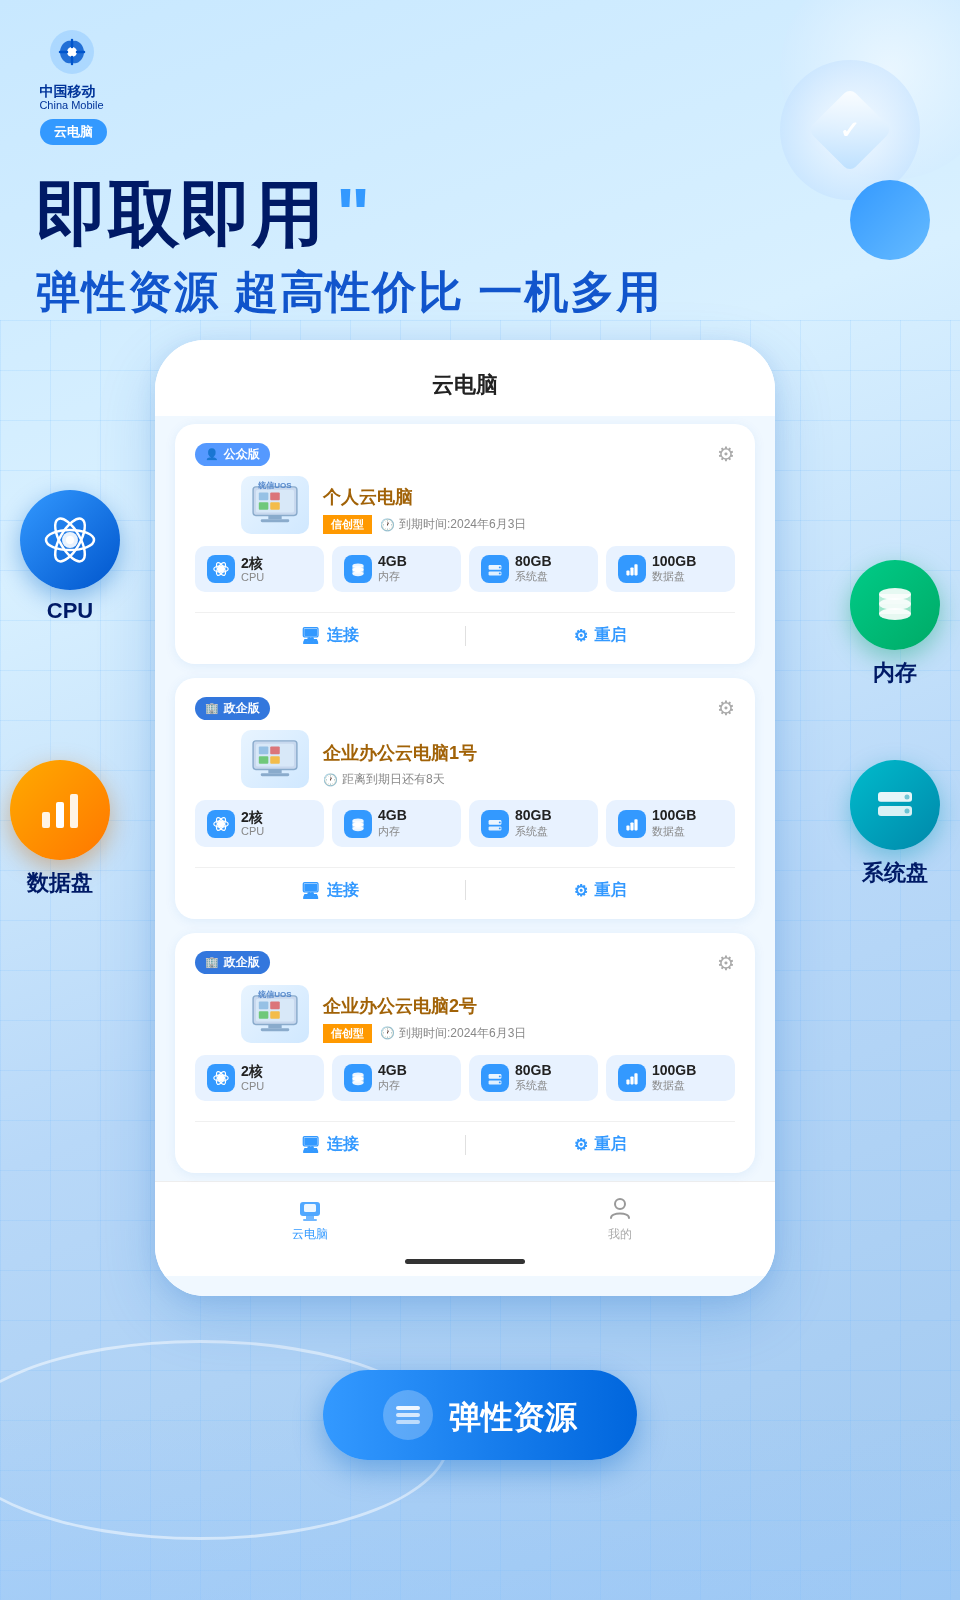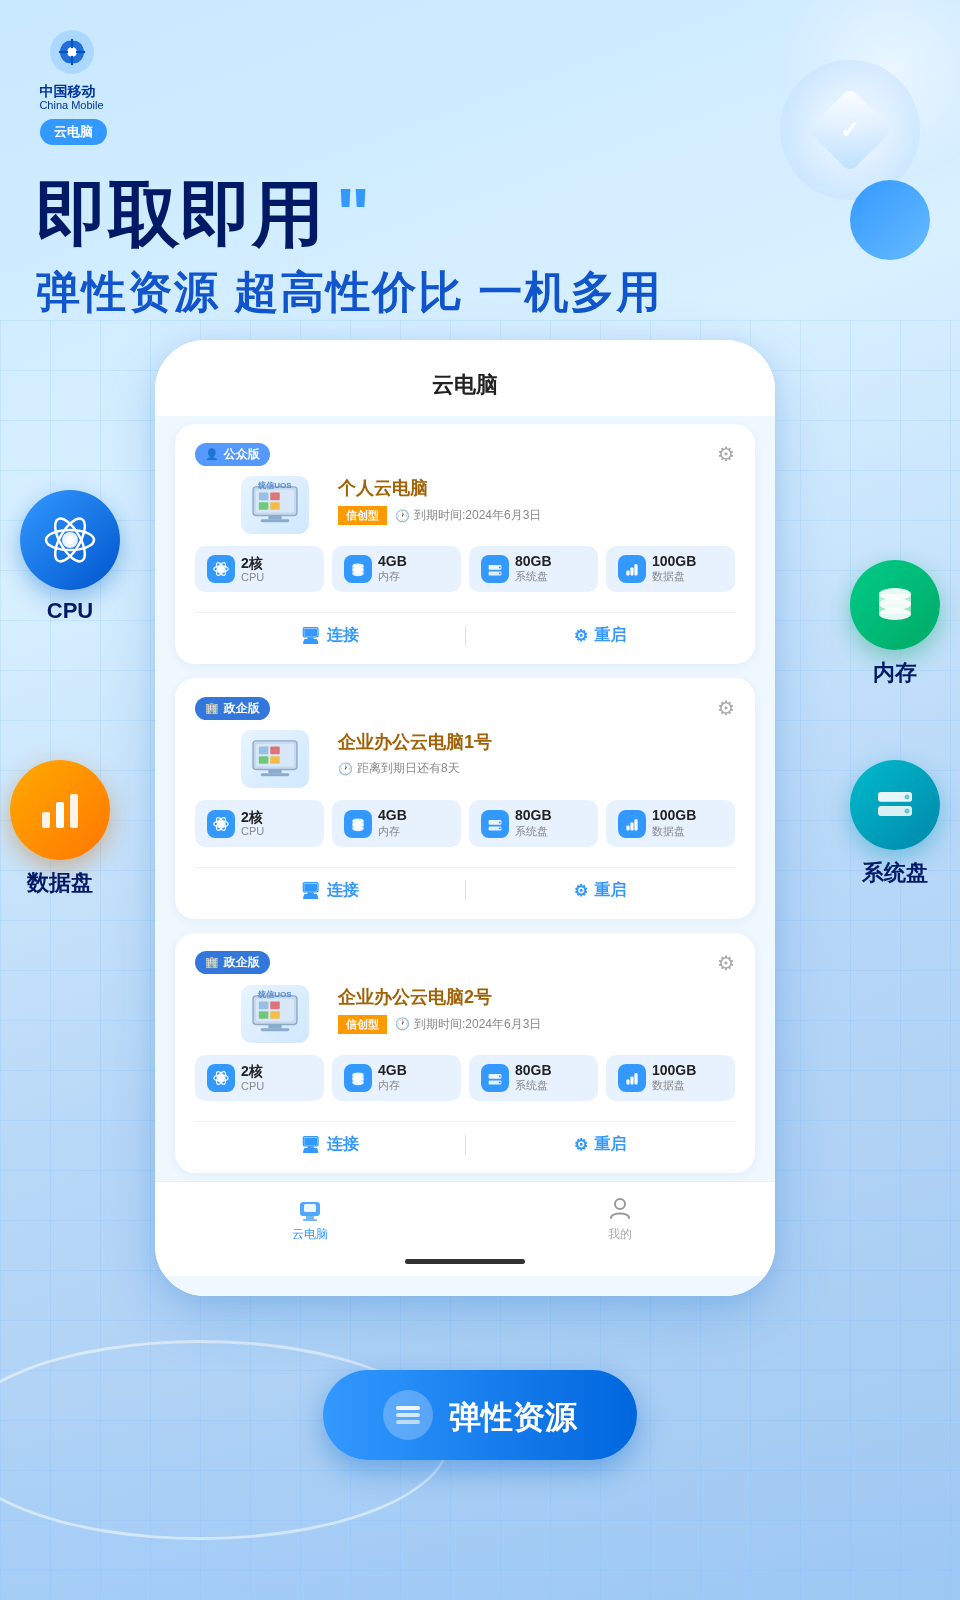--- a/index.html
+++ b/index.html
@@ -215,22 +215,22 @@
     .badge-icon {
       font-size: 11px;
     }
     .gear-icon {
       color: #aaa;
       font-size: 20px;
       cursor: pointer;
     }
     .card-main {
       display: flex;
-      align-items: flex-start;
-      gap: 29px;
+      align-items: flex-end;
+      gap: 14px;
       margin-bottom: 12px;
       padding-left: 46px;
     }
     .pc-thumb {
       width: 68px;
       height: 58px;
       background: linear-gradient(135deg, #e8f4ff, #d0e8ff);
       border-radius: 10px;
       display: flex;
       align-items: center;

